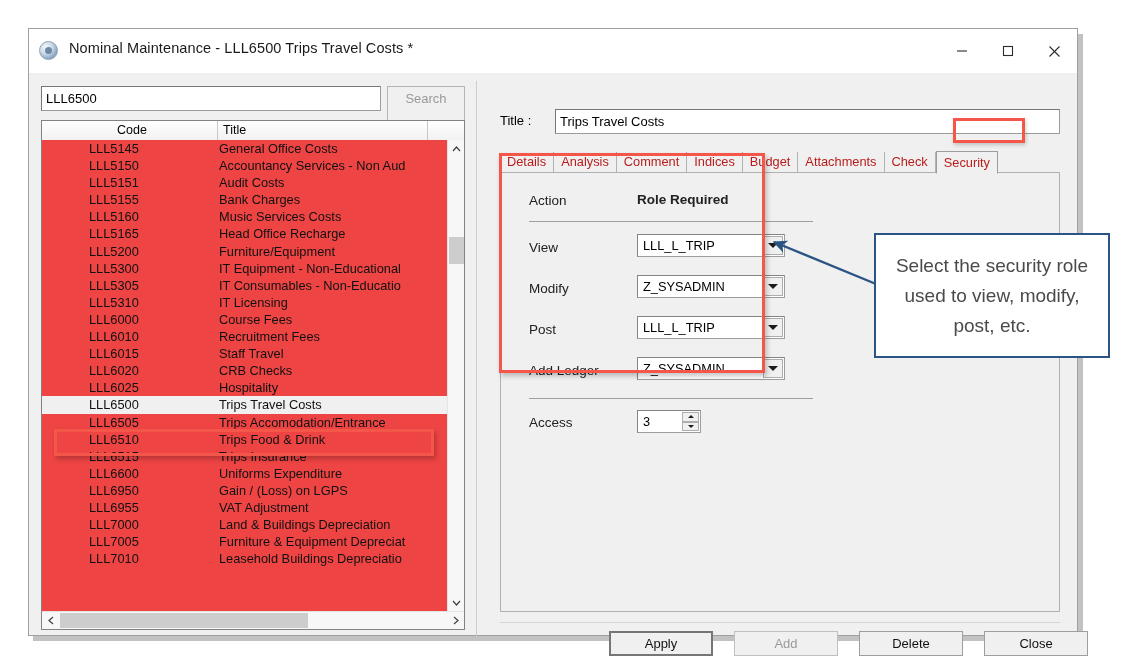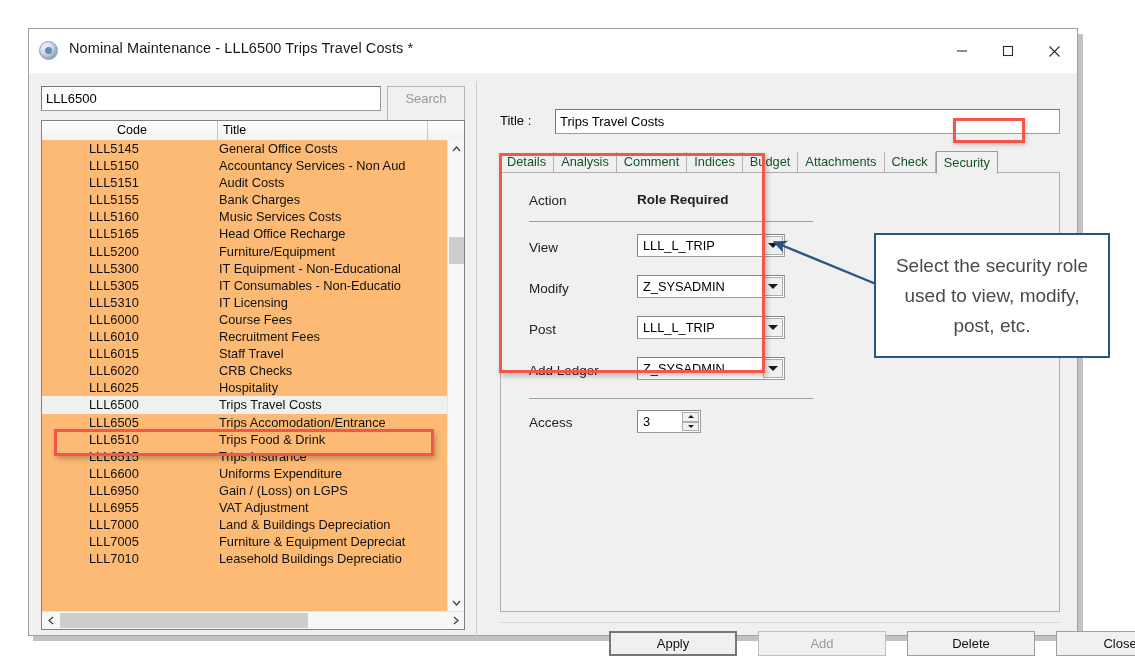--- a/index.html
+++ b/index.html
@@ -175,21 +175,21 @@
   .lh-title { width: 210px; }
   .lh-spacer { flex: 1; border-right: none; background: linear-gradient(#ffffff, #f2f2f2); }
 
   .list-body {
     position: absolute;
     left: 0;
     top: 19px;
     right: 17px;
     bottom: 18px;
     overflow: hidden;
-    background: #fdba74;
+    background: #ef4444;
   }
   .row {
     height: 17.1px;
     line-height: 17.1px;
     font-size: 12.8px;
     color: #111;
     white-space: nowrap;
     position: relative;
   }
   .row.selected { background: #f0f0f0; }
@@ -308,21 +308,21 @@
     left: 16px; top: 78px;
     width: 560px; height: 22px;
     display: flex;
     align-items: flex-end;
   }
   .tab {
     height: 21px;
     line-height: 20px;
     padding: 0 7px;
     font-size: 12.8px;
-    color: #14532d;
+    color: #b91c1c;
     background: #f0f0f0;
     border-right: 1px solid #b2b2b2;
     box-sizing: border-box;
     cursor: default;
     white-space: nowrap;
   }
   .tab:last-child { border-right: none; }
   .tab.active {
     background: #f0f0f0;
     border: 1px solid #9c9c9c;
@@ -479,21 +479,21 @@
     background: #d6d6d6;
   }
   .btn-row {
     position: absolute;
     left: 125px;
     top: 558px;
     display: flex;
     gap: 21px;
   }
   .btn {
-    width: 128px; height: 25px;
+    width: 104px; height: 25px;
     box-sizing: border-box;
     border: 1px solid #9e9e9e;
     background: #f0f0f0;
     font-family: "Liberation Sans", sans-serif;
     font-size: 13px;
     color: #111;
     text-align: center;
     line-height: 23px;
     cursor: default;
   }

